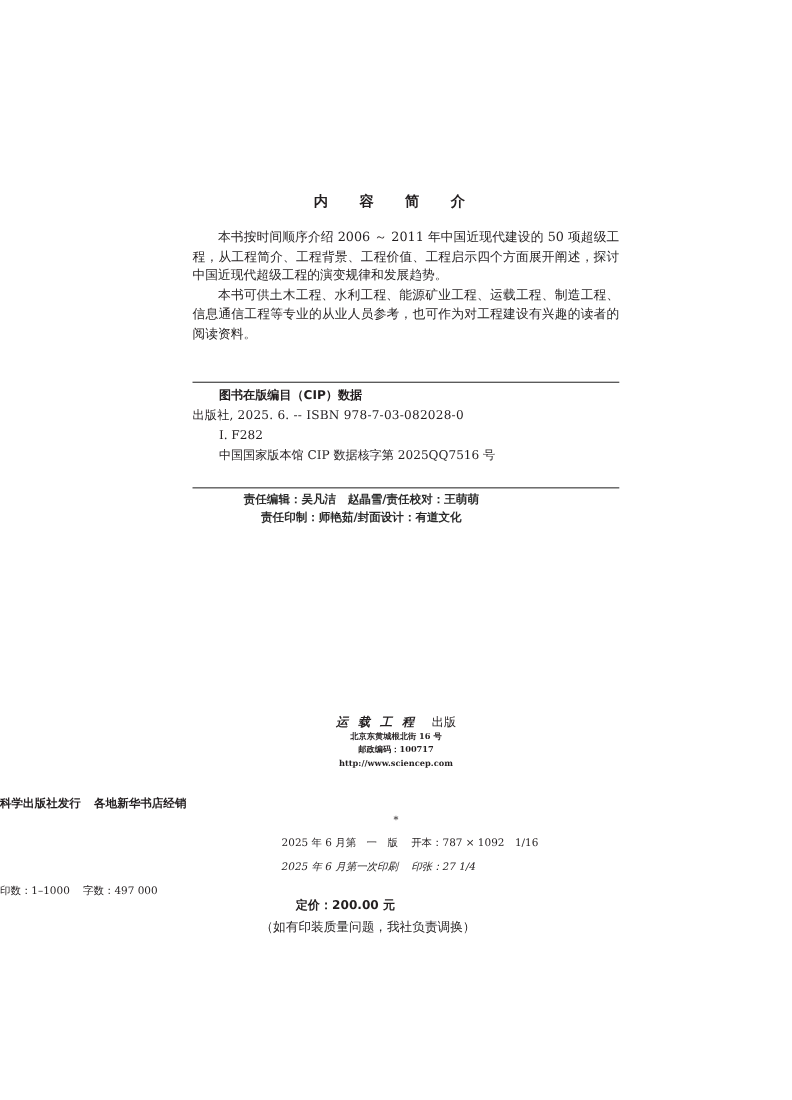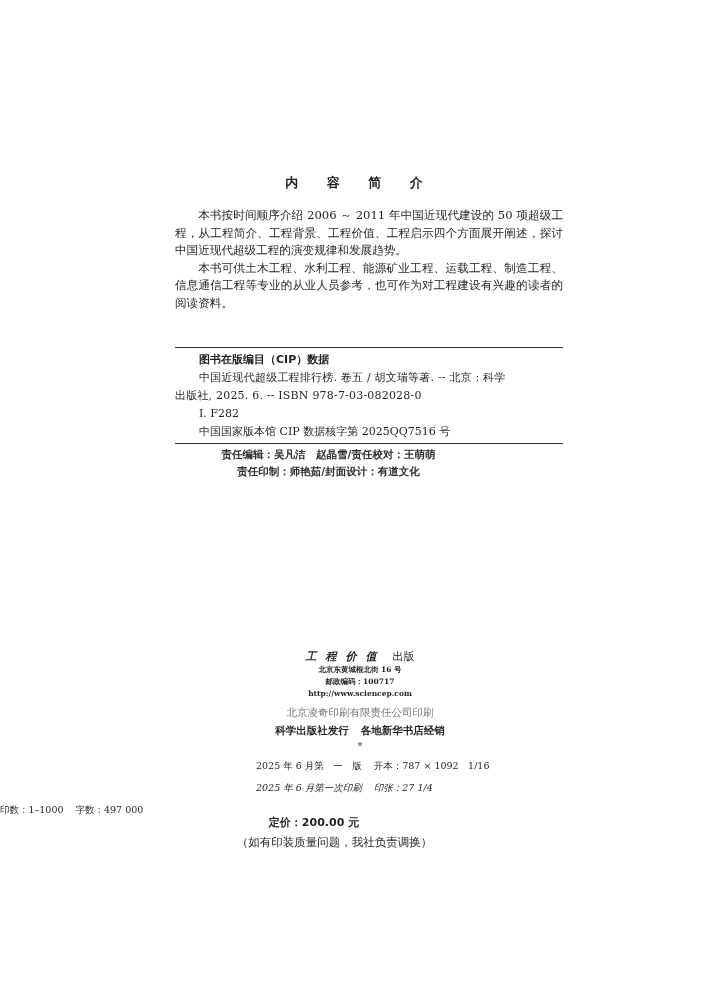--- a/index.html
+++ b/index.html
@@ -48,21 +48,21 @@
       font-size: 11px; letter-spacing: 9px;
     }
     .pub-suffix { font-size: 11px; margin-left: 2px; }
     .pub-small { font-size: 7.5px; line-height: 12px; font-weight: bold; }
 
     .printer {
       position: absolute; left: 0; top: 706px; width: 720px; text-align: center;
       font-size: 10.5px; color: #777; font-family: "DejaVu Sans", sans-serif;
     }
     .distributor {
-      position: absolute; left: 0; top: 724px; width: 720px; text-align: center;
+      position: absolute; left: 0; top: 724px; width: 720px; 
       font-size: 10.5px; font-weight: bold; font-family: "DejaVu Sans", sans-serif;
     }
     .distributor .gap { display: inline-block; width: 12px; }
     .star { position: absolute; left: 0; top: 741px; width: 720px; text-align: center; font-size: 9px; }
 
     .imprint { position: absolute; left: 0; top: 760px; width: 720px; font-size: 9.5px; }
     .imprint .row { position: absolute; white-space: nowrap; }
     .r1 { left: 256px; top: 0; }
     .r2 { left: 256px; top: 22px; font-style: italic; }
     .r3 { left: 0; width: 624px; text-align: left; top: 44px; }
@@ -85,44 +85,42 @@
 
   <div class="intro">
     <p>本书按时间顺序介绍 2006 ～ 2011 年中国近现代建设的 50 项超级工程，从工程简介、工程背景、工程价值、工程启示四个方面展开阐述，探讨中国近现代超级工程的演变规律和发展趋势。</p>
     <p>本书可供土木工程、水利工程、能源矿业工程、运载工程、制造工程、信息通信工程等专业的从业人员参考，也可作为对工程建设有兴趣的读者的阅读资料。</p>
   </div>
 
   <div class="rule rule-top"></div>
 
   <div class="cip">
     <div class="cip-heading">图书在版编目（CIP）数据</div>
-    <div class="line indent tight">中国近现代超级工程排行榜. 卷五 / 胡文瑞等著. -- 北京 : 科学</div>
     <div class="line tight">出版社, 2025. 6. -- ISBN 978-7-03-082028-0</div>
     <div class="line indent">Ⅰ. F282</div>
     <div class="line indent">中国国家版本馆 CIP 数据核字第 2025QQ7516 号</div>
   </div>
 
   <div class="rule rule-bottom"></div>
 
   <div class="credits">
     <div>责任编辑：吴凡洁　赵晶雪/责任校对：王萌萌</div>
     <div>责任印制：师艳茹/封面设计：有道文化</div>
   </div>
 
   <div class="publisher">
     <div>
-      <span class="pub-name">工程价值</span>
+      <span class="pub-name">运载工程</span>
       <span class="pub-suffix">出版</span>
     </div>
     <div class="pub-small">北京东黄城根北街 16 号</div>
     <div class="pub-small">邮政编码：100717</div>
     <div class="pub-small">http://www.sciencep.com</div>
   </div>
 
-  <div class="printer">北京凌奇印刷有限责任公司印刷</div>
 
   <div class="distributor">
     <span>科学出版社发行</span><span class="gap"></span><span>各地新华书店经销</span>
   </div>
 
   <div class="star">*</div>
 
   <div class="imprint">
     <div class="row r1">
       <span>2025 年 6 月第　一　版</span><span class="sp"></span><span>开本：787 × 1092　1/16</span>

